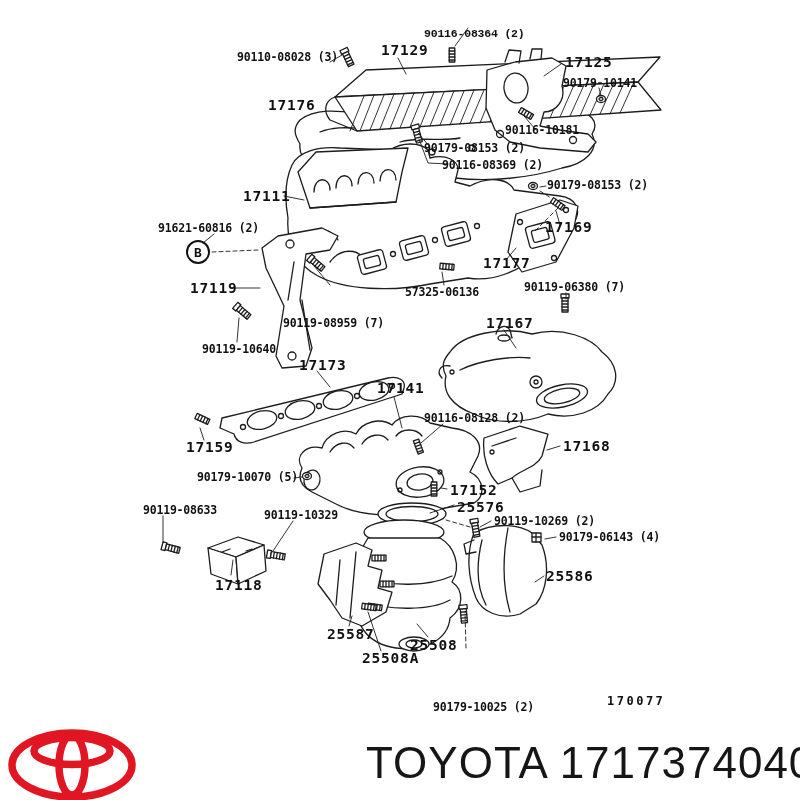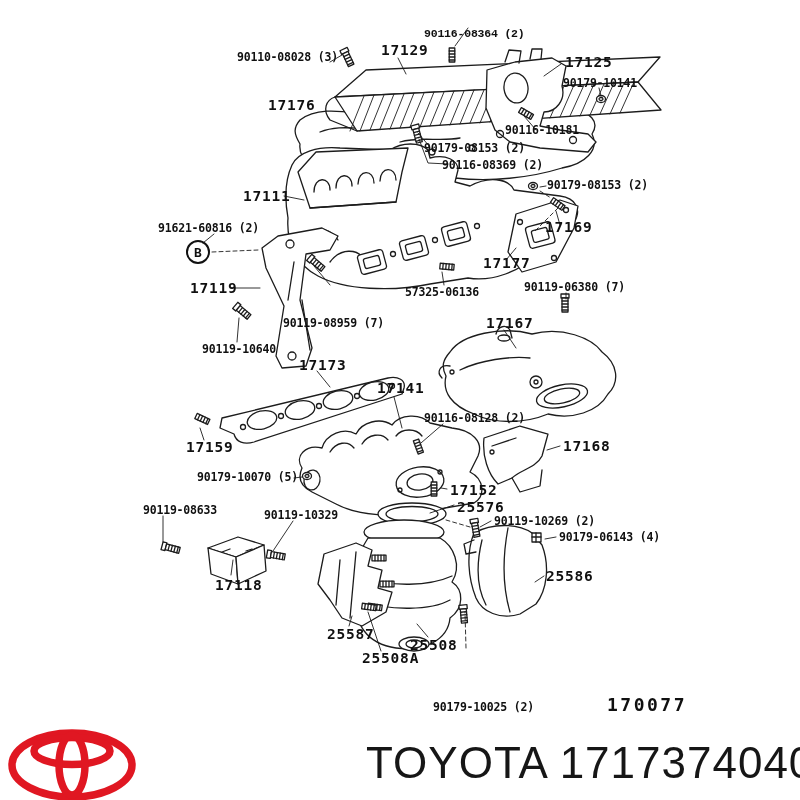--- a/index.html
+++ b/index.html
@@ -2,21 +2,21 @@
 <html><head>
 <meta charset="utf-8">
 <style>
   html,body{margin:0;padding:0;background:#ffffff;}
   .stage{position:relative;width:800px;height:800px;background:#ffffff;overflow:hidden;
          font-family:"DejaVu Sans Mono",monospace;}
   svg.diagram{position:absolute;left:0;top:0;}
   .callout{position:absolute;color:#101010;font-weight:700;white-space:nowrap;}
   .callout.minor{font-size:11.5px;letter-spacing:-0.2px;}
   .callout.major{font-size:14.5px;letter-spacing:0.8px;}
-  .callout.fig{font-size:18px;letter-spacing:2.5px;}
+  .callout.fig{font-size:12px;letter-spacing:2.5px;}
   .callout.circled{width:20px;height:20px;border:2px solid #111;border-radius:50%;
          display:flex;align-items:center;justify-content:center;font-size:13px;letter-spacing:0;}
   .footer-text{position:absolute;left:366px;top:738px;font-family:"Liberation Sans",sans-serif;
          font-size:44px;font-weight:500;color:#161616;letter-spacing:1px;white-space:nowrap;}
   .logo-wrap{position:absolute;left:6px;top:728px;width:132px;height:74px;}
 </style>
 </head>
 <body>
 
 <div class="stage">

